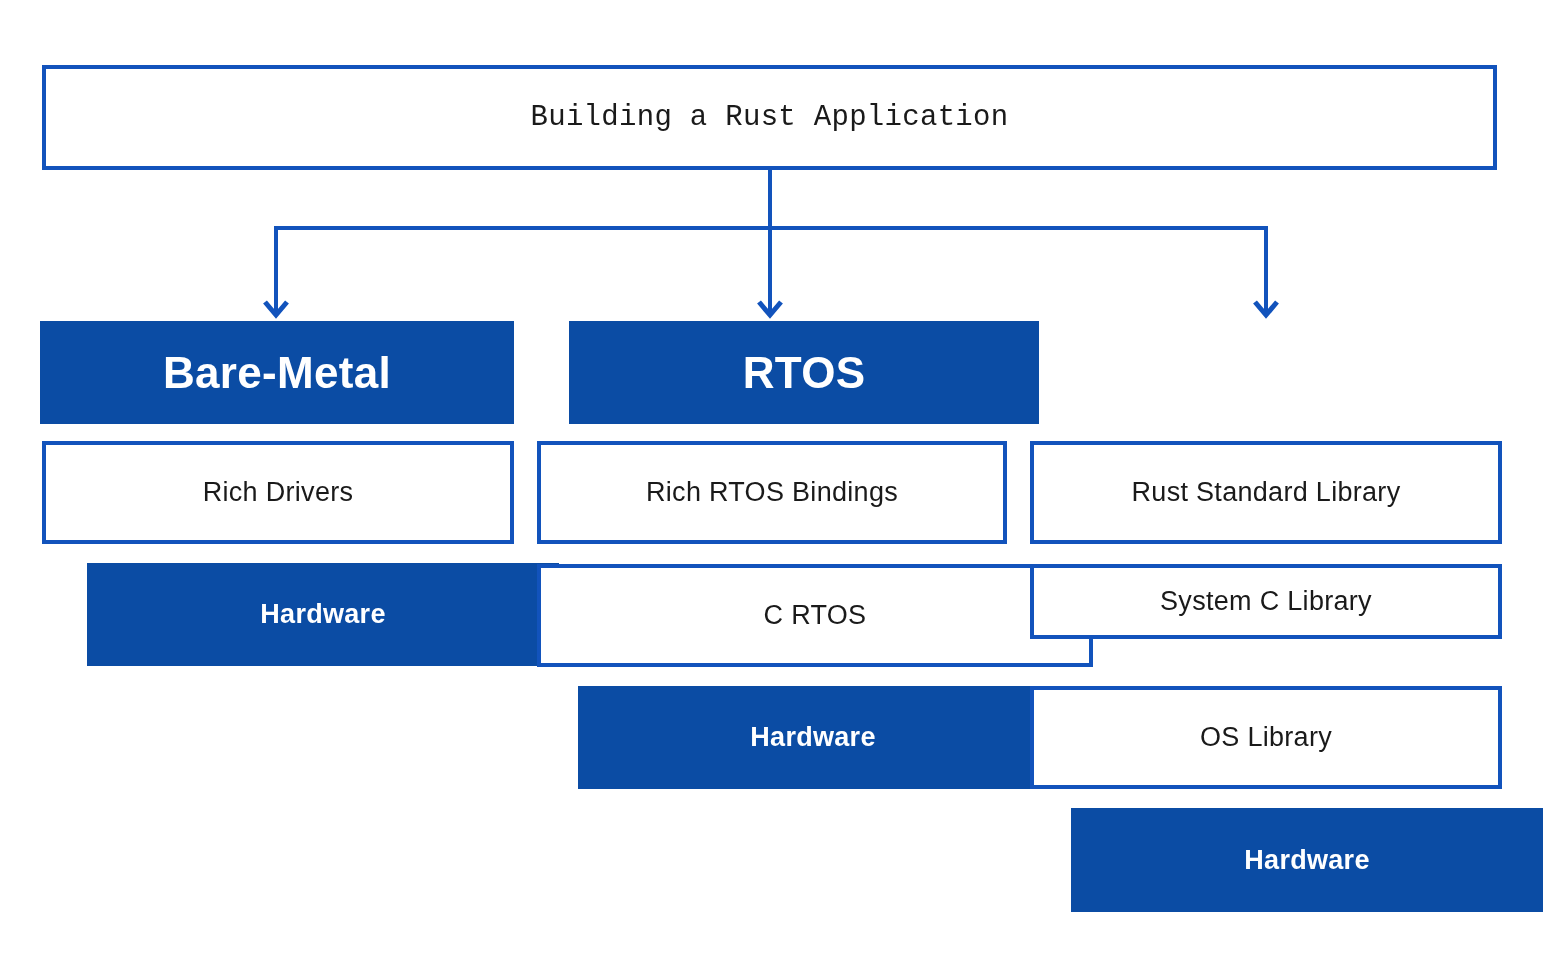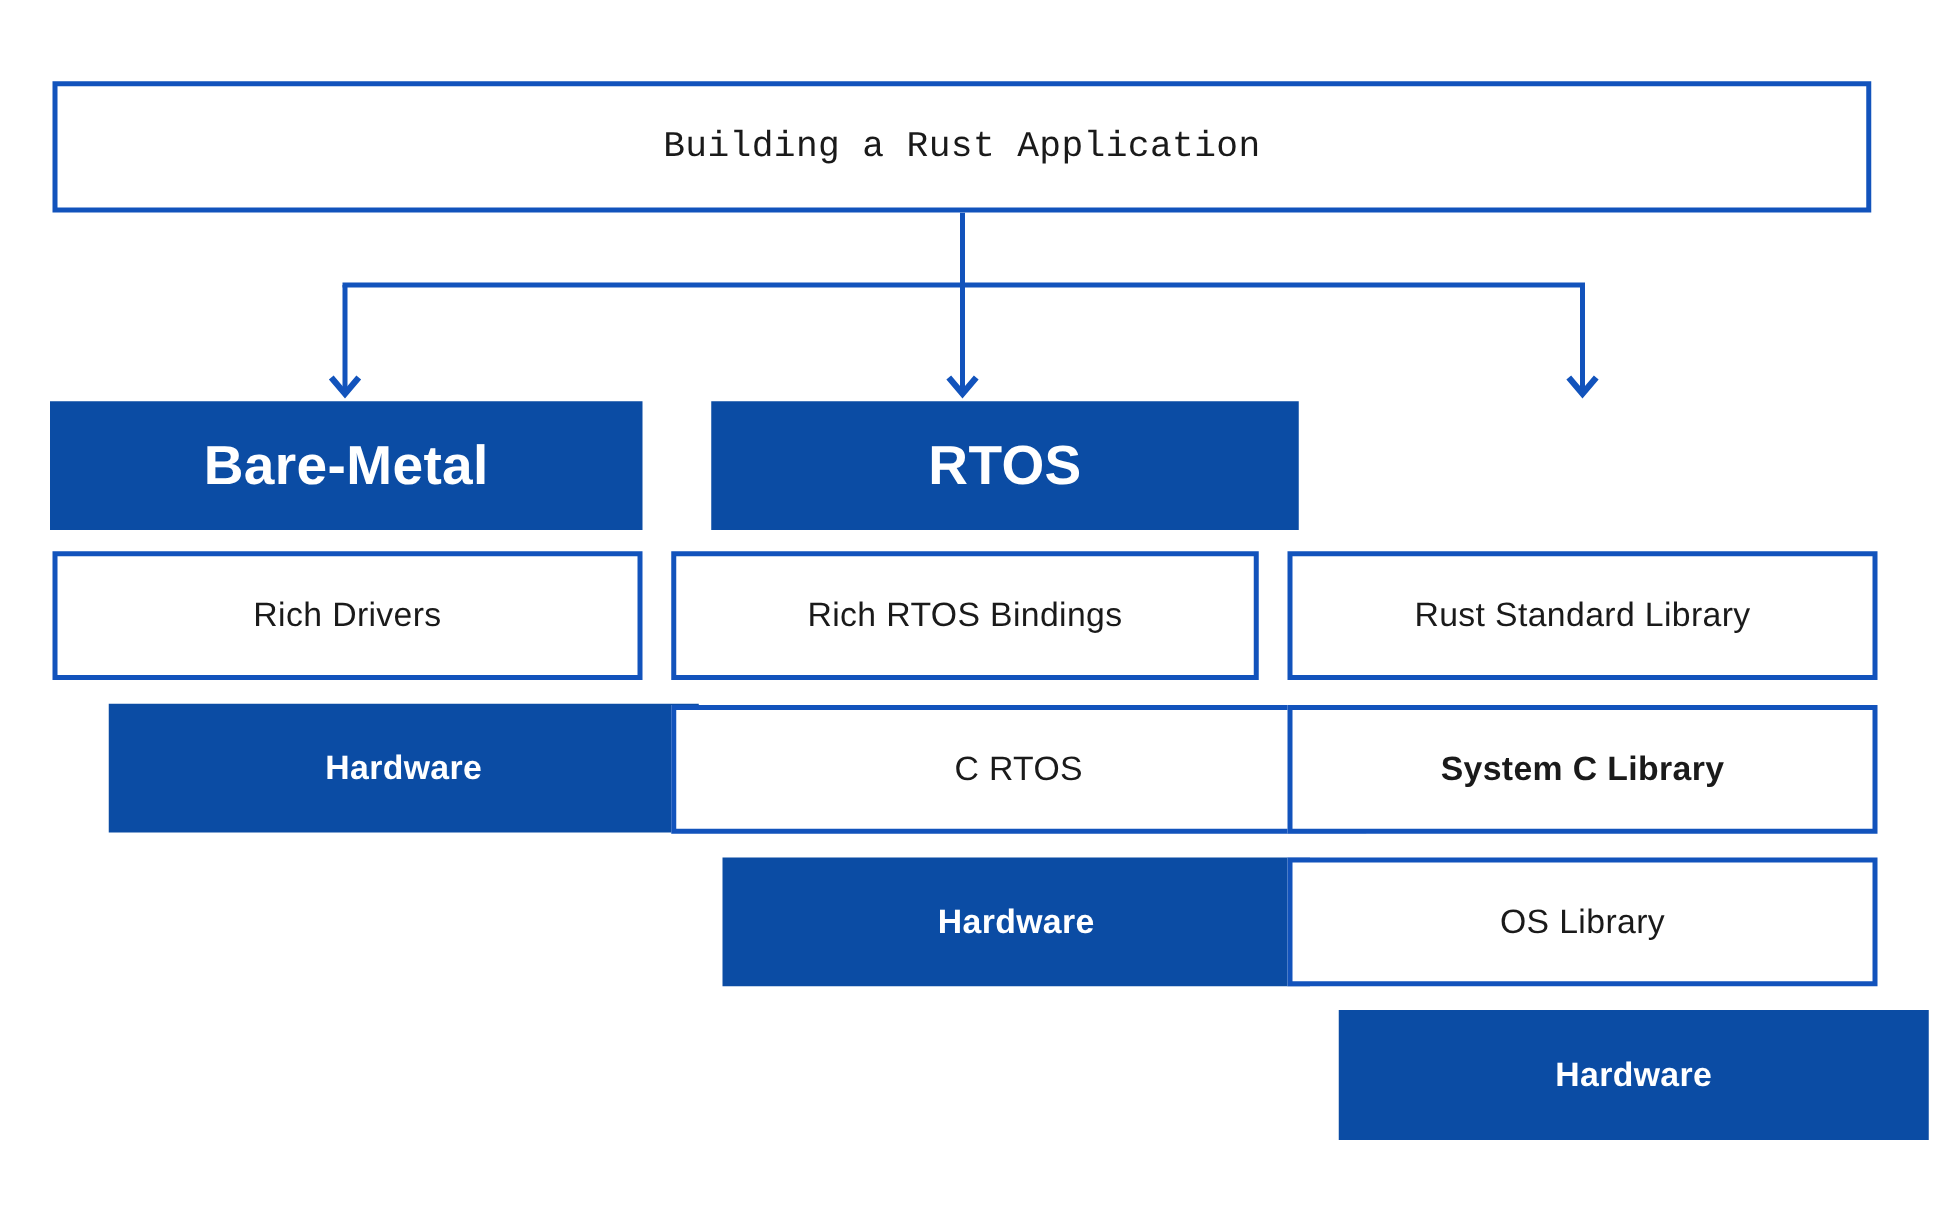--- a/index.html
+++ b/index.html
@@ -112,21 +112,21 @@
   <div class="node outline" style="left:537px; top:564px; width:556px; height:103px;">
     <span>C RTOS</span>
   </div>
   <div class="node solid" style="left:537px; top:686px; width:470px; height:103px;">
     <span>Hardware</span>
   </div>
 
   <div class="node outline" style="left:1030px; top:441px; width:472px; height:103px;">
     <span>Rust Standard Library</span>
   </div>
-  <div class="node outline" style="left:1030px; top:564px; width:472px; height:103px;font-weight:bold;">
+  <div class="node outline" style="left:1030px; top:564px; width:472px; height:75px;">
     <span>System C Library</span>
   </div>
   <div class="node outline" style="left:1030px; top:686px; width:472px; height:103px;">
     <span>OS Library</span>
   </div>
   <div class="node solid" style="left:1030px; top:808px; width:472px; height:104px;">
     <span>Hardware</span>
   </div>
 
 </div>

